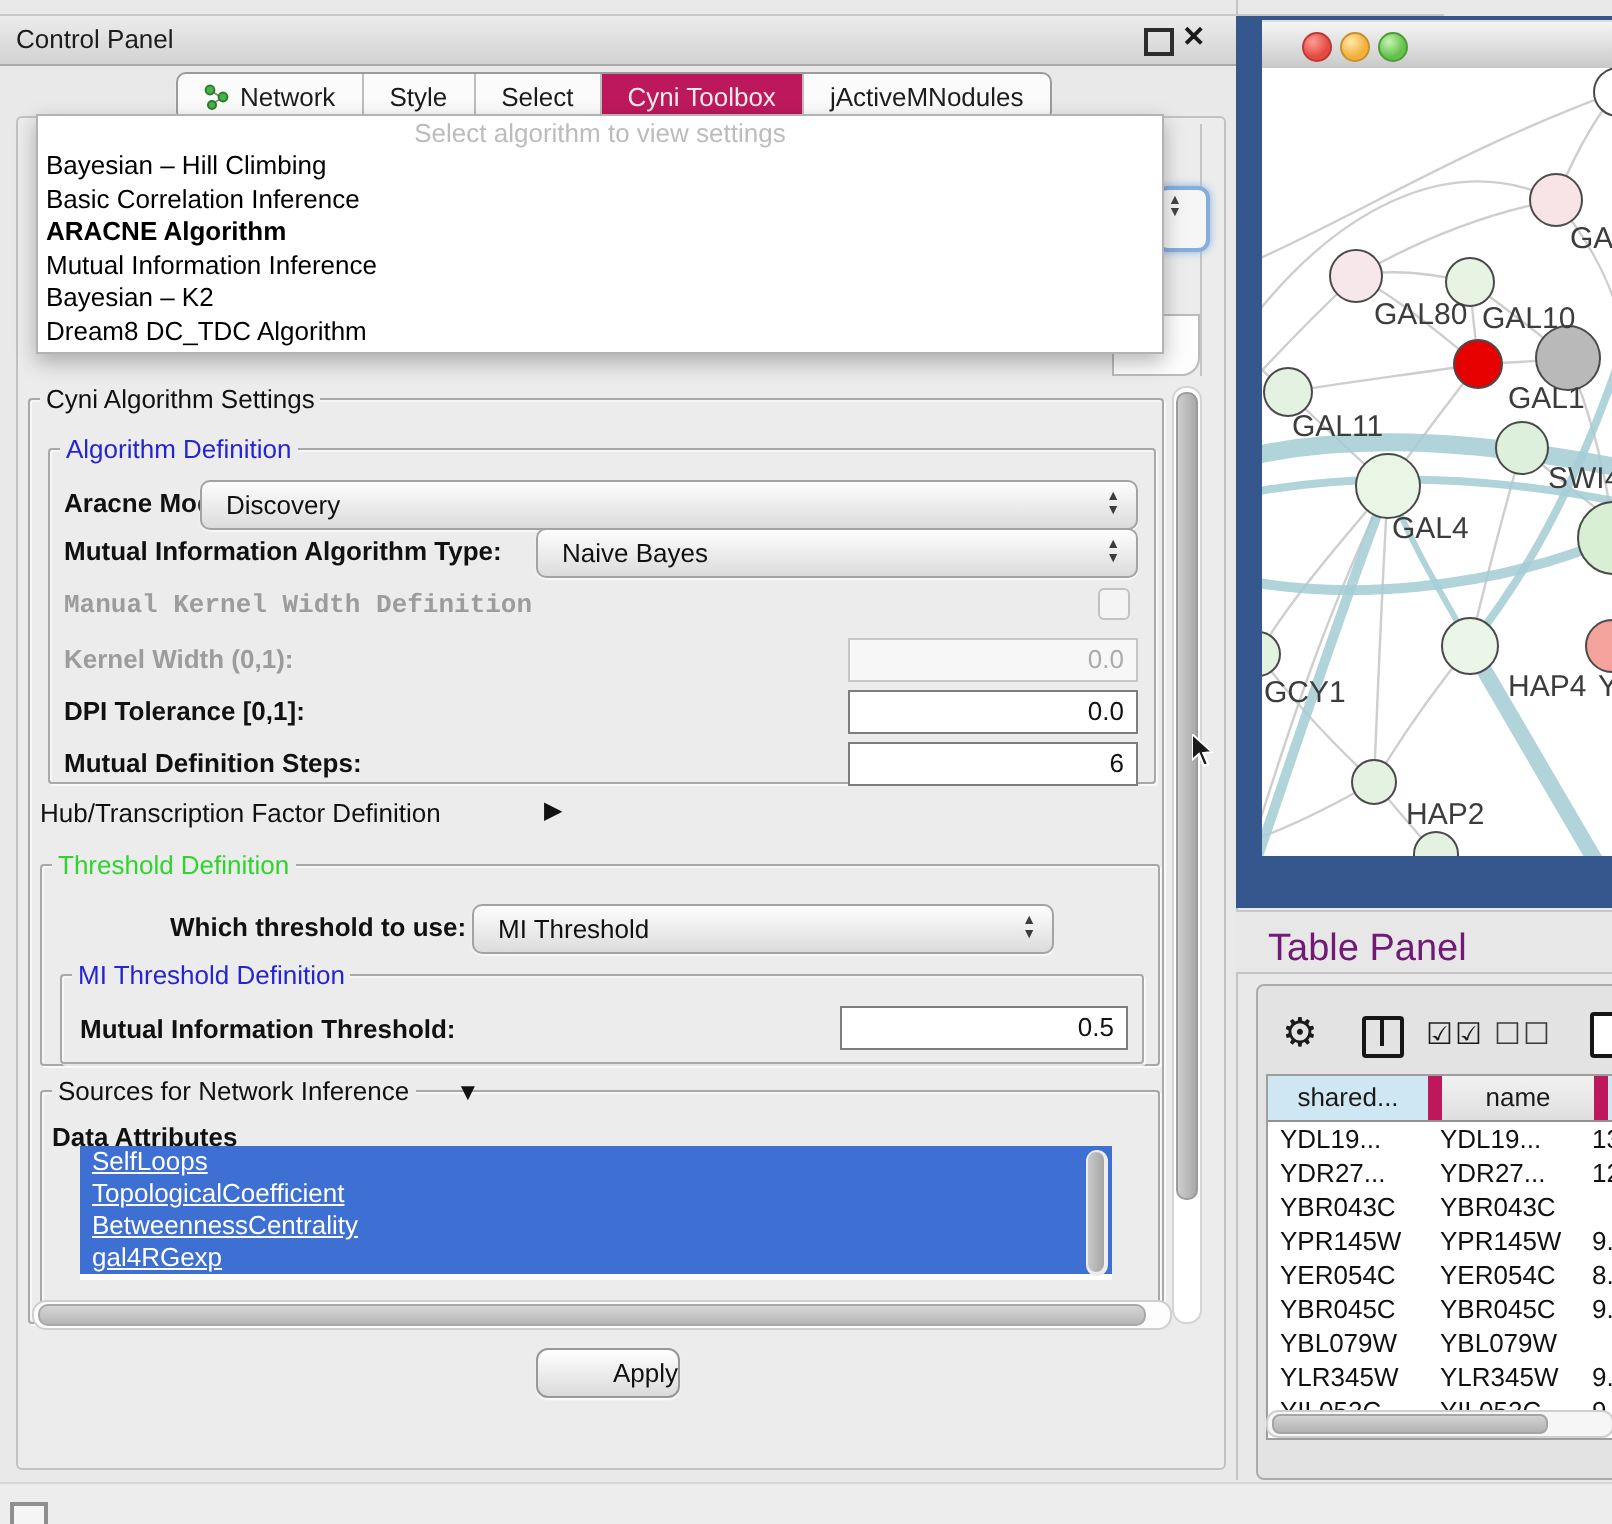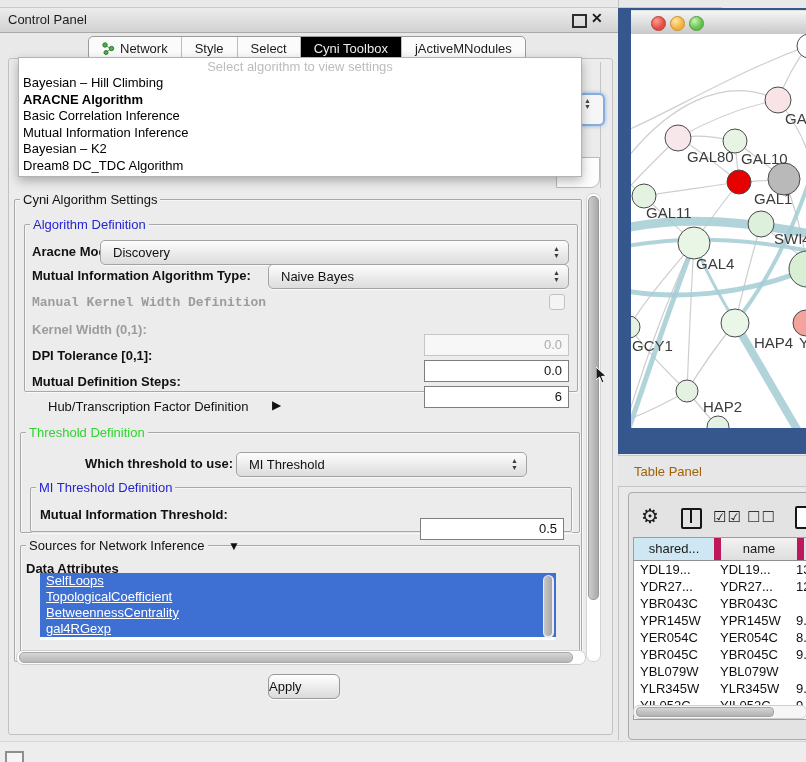--- a/index.html
+++ b/index.html
@@ -9,21 +9,21 @@
   #cp{position:absolute;left:0;top:0;width:618px;height:740px;background:#e9e9e9;border-right:1px solid #c4c4c4;}
   #cp-titlebar{position:absolute;left:0;top:7px;width:722px;height:24px;background:linear-gradient(#ececec,#d2d2d2);border-top:1px solid #c9c9c9;border-bottom:1px solid #aaa;}
   #cp-title{position:absolute;left:8px;top:4px;font-size:13px;color:#1c1c1c;}
   #float-btn{position:absolute;left:572px;top:6px;width:11px;height:10px;border:2px solid #2d2d2d;background:transparent;}
   #close-btn{position:absolute;left:591px;top:2px;font-size:14px;font-weight:bold;color:#1a1a1a;}
   #cp-body{position:absolute;left:8px;top:58px;width:603px;height:675px;background:#ececec;border:1px solid #c2c2c2;border-radius:3px;}
   
   .tabstrip{position:absolute;display:flex;height:23px;border:1px solid #9b9b9b;border-radius:5px;overflow:hidden;background:#fbfbfb;box-shadow:0 1px 1px rgba(255,255,255,.8);}
   .tab{display:flex;align-items:center;padding:0 13px;font-size:13px;color:#1c1c1c;border-left:1px solid #bdbdbd;white-space:nowrap;}
   .tab:first-child{border-left:none;}
-  .tab.sel{background:#000000;color:#ececec;}
+  .tab.sel{background:#be185d;color:#ececec;}
   .tab .net-ic{margin-right:5px;display:inline-block;width:13px;height:13px;}
   #cp-tabs{left:88px;top:36px;z-index:5;}
   #cp-bottom-tabs{left:143px;top:707px;z-index:5;}
   
   #algo-popup{position:absolute;left:18px;top:57px;width:562px;height:118px;background:#fff;border:1px solid #b3b3b3;box-shadow:0 4px 10px rgba(0,0,0,.28);z-index:20;}
   #popup-prompt{text-align:center;color:#bcbcbc;font-size:13px;height:17px;line-height:17px;}
   .popup-item{font-size:13px;color:#000;height:16.5px;line-height:16.5px;padding-left:4px;white-space:nowrap;}
   .popup-item.bold{font-weight:bold;}
   
   #combo-frag{position:absolute;left:578px;top:93px;width:23px;height:29px;background:#f6f6f6;border:2px solid #85aede;border-radius:6px;box-shadow:0 0 4px #8ab2e2;z-index:4;}
@@ -39,42 +39,42 @@
   .group{position:absolute;border:1px solid #a8a8a8;border-radius:2px;box-shadow:1px 1px 0 rgba(255,255,255,.7), inset 1px 1px 0 rgba(255,255,255,.5);}
   .group-title{position:absolute;font-size:13px;background:#ececec;padding:0 3px;white-space:nowrap;}
   .t-blue{color:#2424d2;}
   .t-green{color:#2fd42f;}
   .t-black{color:#111;}
   .lbl{position:absolute;font-size:13px;color:#111;white-space:nowrap;}
   .lbl.b{font-weight:bold;}
   .lbl.dis{color:#9c9c9c;font-weight:bold;}
   .combo{position:absolute;height:23px;border:1px solid #a3a3a3;border-radius:5px;background:linear-gradient(#fdfdfd,#dcdcdc);font-size:13px;color:#111;line-height:23px;padding-left:12px;box-shadow:0 1px 1px rgba(255,255,255,.7);}
   .combo .spin{position:absolute;right:8px;top:4px;font-size:7px;line-height:7px;color:#3c3c3c;text-align:center;}
-  .field{position:absolute;height:20px;border:1px solid #7e7e7e;background:#fff;font-size:13px;color:#111;line-height:20px;text-align:right;padding-right:6px;margin-top:15px;}
+  .field{position:absolute;height:20px;border:1px solid #7e7e7e;background:#fff;font-size:13px;color:#111;line-height:20px;text-align:right;padding-right:6px;}
   .field.dis{border:1px solid #c6c6c6;background:#f7f7f7;color:#ababab;}
   .checkbox{position:absolute;width:14px;height:14px;border:1px solid #c2c2c2;border-radius:3px;background:#f4f4f4;}
   .arrow-ic{font-size:12px;color:#111;}
   
   #attr-list{position:absolute;left:40px;top:573px;width:516px;height:67px;background:#fff;overflow:hidden;}
   .attr-item{height:16px;line-height:16px;font-size:13px;color:#fff;background:#3e6fd3;padding-left:6px;white-space:nowrap;text-decoration:underline;}
   #attr-scroll{position:absolute;left:543px;top:575px;width:11px;height:63px;background:#ededed;border-radius:6px;}
   #attr-scroll .thumb{position:absolute;left:1px;top:1px;width:8px;height:60px;background:linear-gradient(90deg,#c9c9c9,#a5a5a5);border-radius:5px;}
   
-  #apply-btn{position:absolute;left:268px;top:674px;width:70px;height:23px;border:1px solid #989898;border-radius:6px;background:linear-gradient(#ffffff,#dadada);font-size:13px;text-align:left;line-height:23px;color:#111;box-shadow:0 1px 1px rgba(255,255,255,.9);}
+  #apply-btn{position:absolute;left:268px;top:674px;width:70px;height:23px;border:1px solid #989898;border-radius:6px;background:linear-gradient(#ffffff,#dadada);font-size:13px;text-align:right;line-height:23px;color:#111;box-shadow:0 1px 1px rgba(255,255,255,.9);}
   
   #net-window{position:absolute;left:618px;top:8px;width:190px;height:446px;background:#35578d;}
   #net-titlebar{position:absolute;left:13px;top:2px;width:177px;height:24px;background:linear-gradient(#f5f5f5,#c7c7c7);border-bottom:1px solid #8f8f8f;border-top:1px solid #dedede;}
   .light{position:absolute;top:5px;width:13px;height:13px;border-radius:50%;}
   #light-red{left:20px;background:radial-gradient(circle at 35% 30%,#ff9d95,#e44b42 60%);border:1px solid #b93a33;}
   #light-yellow{left:39px;background:radial-gradient(circle at 35% 30%,#ffe9a8,#f2b13c 60%);border:1px solid #c7902c;}
   #light-green{left:58px;background:radial-gradient(circle at 35% 30%,#c9f4b4,#64c24c 60%);border:1px solid #4d9c36;}
   #net-canvas{position:absolute;left:13px;top:26px;width:177px;height:394px;background:#fff;overflow:hidden;}
   
   #tp-headerbar{position:absolute;left:618px;top:455px;width:188px;height:30px;background:#e7e7e7;border-top:1px solid #c9c9c9;border-bottom:1px solid #c4c4c4;}
-  #tp-title{position:absolute;left:16px;top:8px;font-size:13px;color:#a16207;}
+  #tp-title{position:absolute;left:16px;top:8px;font-size:19px;color:#701a75;}
   #tbl-window{position:absolute;left:628px;top:492px;width:182px;height:246px;background:#e3e3e3;border:1px solid #ababab;border-radius:4px 0 0 4px;overflow:hidden;}
   .tb-ic{position:absolute;top:14px;color:#1a1a1a;}
   #ic-gear{left:12px;font-size:20px;top:11px;}
   #ic-cols{left:52px;width:17px;height:17px;border:2px solid #161616;border-radius:2px;top:15px;}
   #ic-cols .div{position:absolute;left:7px;top:0;width:2px;height:13px;background:#161616;}
   #ic-checks{left:84px;font-size:15px;top:15px;letter-spacing:1px;}
   #ic-unchecks{left:118px;font-size:15px;top:15px;letter-spacing:1px;color:#3a3a3a;}
   #ic-doc{left:166px;width:15px;height:19px;border:2px solid #161616;border-radius:2px;top:13px;background:#fff;}
   #tbl{position:absolute;left:4px;top:44px;width:178px;height:181px;background:#fff;border:1px solid #9e9e9e;overflow:hidden;}
   #tbl-header{display:flex;height:22px;border-bottom:1px solid #8f8f8f;}
@@ -128,22 +128,22 @@
         </div>
         <div class="tab">
           <span>jActiveMNodules</span>
         </div>
       </div>
 
     <div id="algo-popup">
       <div id="popup-prompt">Select algorithm to view settings</div>
       <div id="algo-popup-items">
           <div class="popup-item">Bayesian – Hill Climbing</div>
+          <div class="popup-item">Basic Correlation Inference</div>
           <div class="popup-item bold">ARACNE Algorithm</div>
-          <div class="popup-item">Basic Correlation Inference</div>
           <div class="popup-item">Mutual Information Inference</div>
           <div class="popup-item">Bayesian – K2</div>
           <div class="popup-item">Dream8 DC_TDC Algorithm</div>
         </div>
     </div>
     <div id="combo-frag">
         <span class="spin">▲<br>▼</span>
       </div>
     <div id="panel-frag"></div>
 
@@ -177,21 +177,21 @@
 
     <span class="lbl dis" style="left:32px;top:322px;">Kernel Width (0,1):</span>
     <div class="field dis" style="left:424px;top:319px;width:137px;">0.0</div>
 
     <span class="lbl b" style="left:32px;top:348px;">DPI Tolerance [0,1]:</span>
     <div class="field" style="left:424px;top:345px;width:137px;">0.0</div>
 
     <span class="lbl b" style="left:32px;top:374px;">Mutual Definition Steps:</span>
     <div class="field" style="left:424px;top:371px;width:137px;">6</div>
 
-    <span class="lbl" style="left:48px;top:399px;font-size:13px;">Hub/Transcription Factor Definition</span>
+    <span class="lbl" style="left:20px;top:399px;font-size:13px;">Hub/Transcription Factor Definition</span>
     <span class="lbl arrow-ic" style="left:272px;top:398px;">▶</span>
 
     <div class="group" style="left:20px;top:432px;width:558px;height:99px;"></div>
     <span class="group-title t-green" style="left:26px;top:425px;">Threshold Definition</span>
 
     <span class="lbl b" style="left:85px;top:456px;">Which threshold to use:</span>
     <div class="combo" style="left:236px;top:452px;width:277px;">
       <span>MI Threshold</span>
       <span class="spin">▲<br>▼</span>
     </div>

